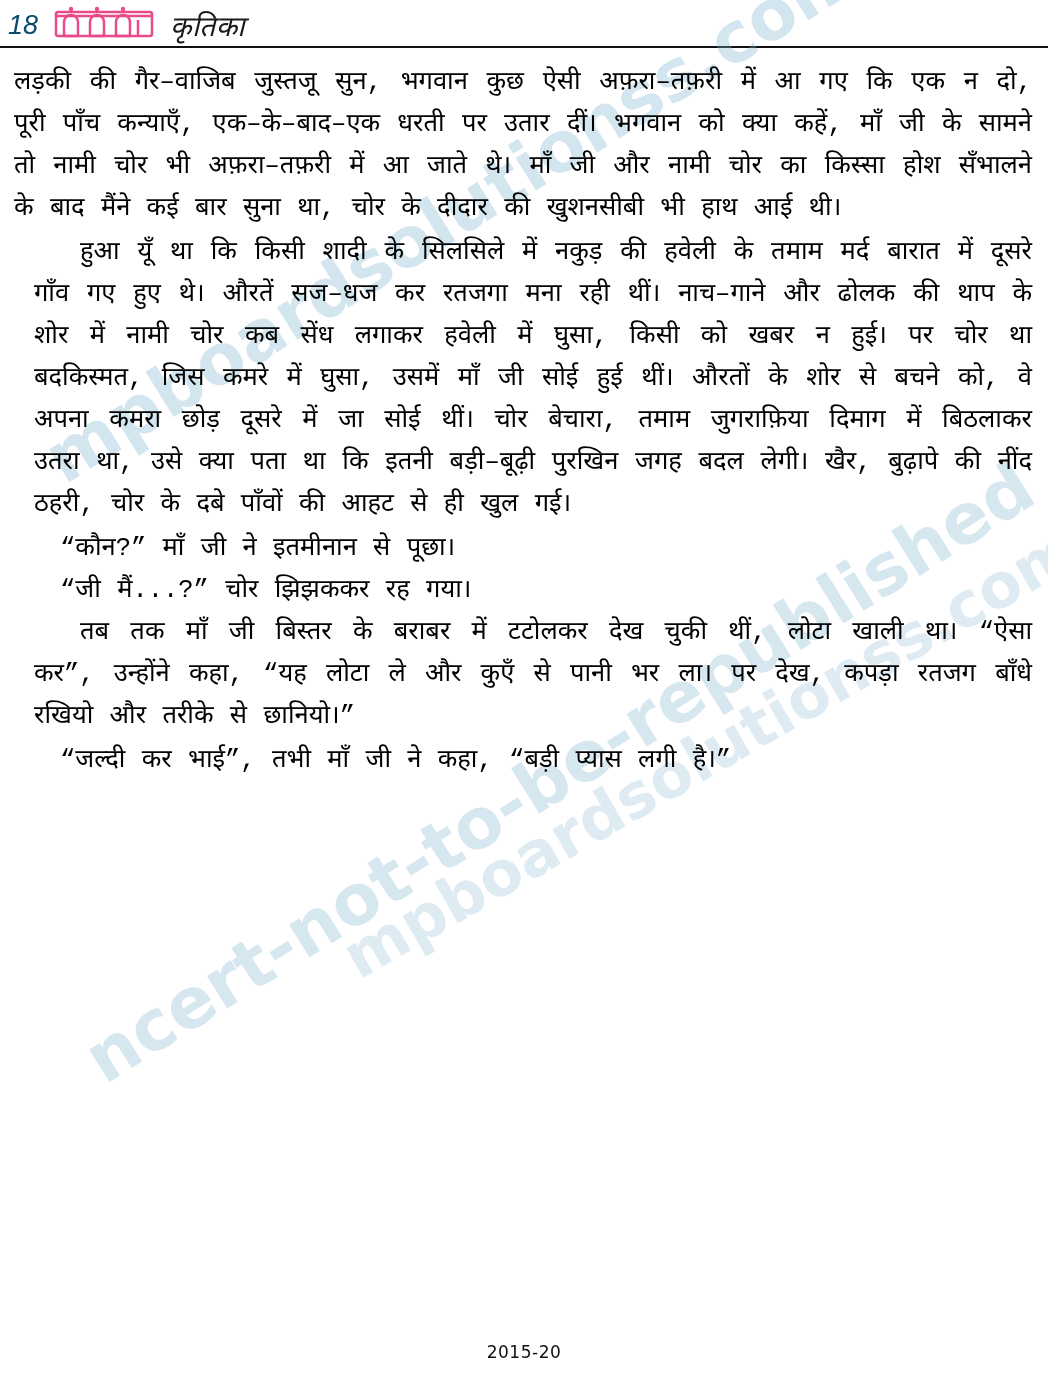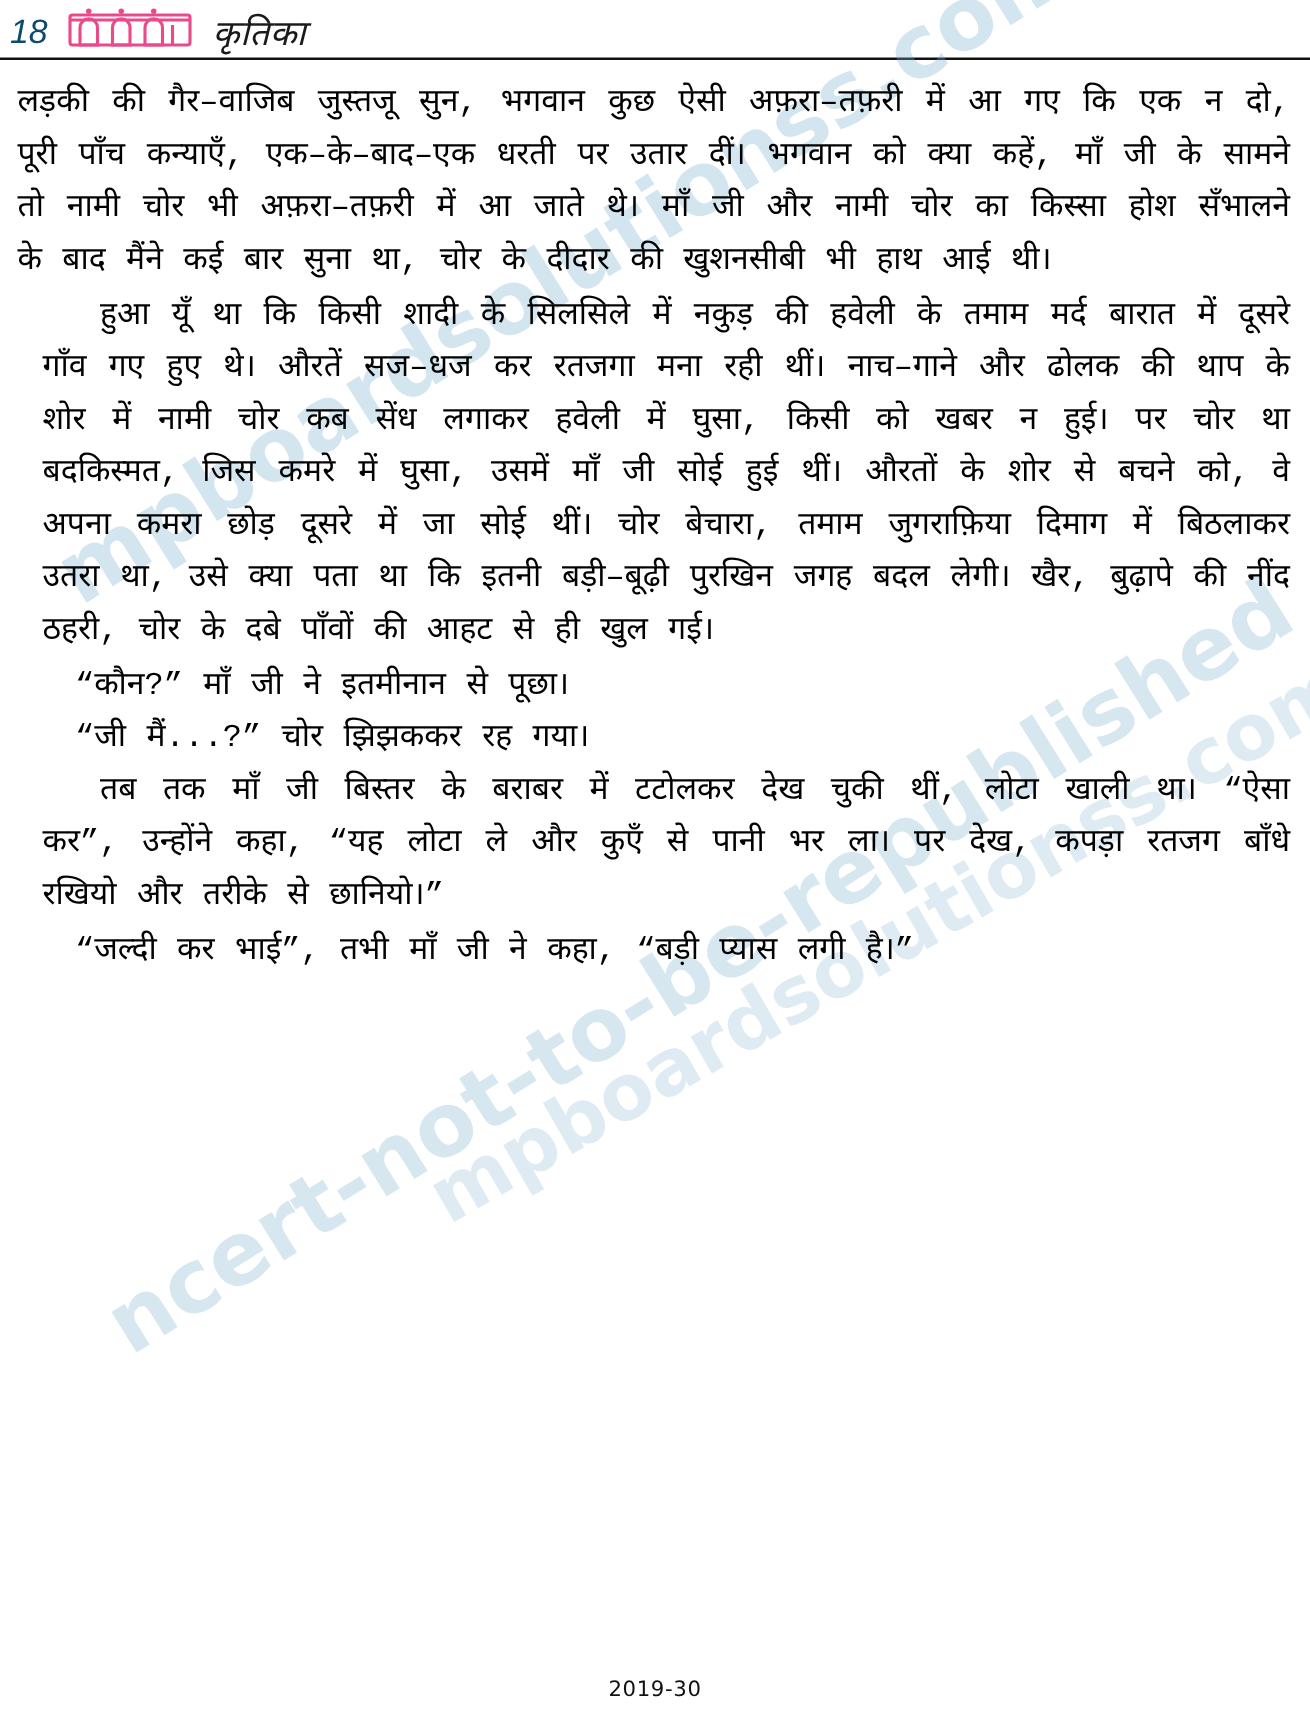--- a/index.html
+++ b/index.html
@@ -167,13 +167,13 @@
 
 <div class="page-body">
   <p class="para noindent">लड़की की गैर–वाजिब जुस्तजू सुन, भगवान कुछ ऐसी अफ़रा–तफ़री में आ गए कि एक न दो, पूरी पाँच कन्याएँ, एक–के–बाद–एक धरती पर उतार दीं। भगवान को क्या कहें, माँ जी के सामने तो नामी चोर भी अफ़रा–तफ़री में आ जाते थे। माँ जी और नामी चोर का किस्सा होश सँभालने के बाद मैंने कई बार सुना था, चोर के दीदार की खुशनसीबी भी हाथ आई थी।</p>
   <p class="para indent">हुआ यूँ था कि किसी शादी के सिलसिले में नकुड़ की हवेली के तमाम मर्द बारात में दूसरे गाँव गए हुए थे। औरतें सज–धज कर रतजगा मना रही थीं। नाच–गाने और ढोलक की थाप के शोर में नामी चोर कब सेंध लगाकर हवेली में घुसा, किसी को खबर न हुई। पर चोर था बदकिस्मत, जिस कमरे में घुसा, उसमें माँ जी सोई हुई थीं। औरतों के शोर से बचने को, वे अपना कमरा छोड़ दूसरे में जा सोई थीं। चोर बेचारा, तमाम जुगराफ़िया दिमाग में बिठलाकर उतरा था, उसे क्या पता था कि इतनी बड़ी–बूढ़ी पुरखिन जगह बदल लेगी। खैर, बुढ़ापे की नींद ठहरी, चोर के दबे पाँवों की आहट से ही खुल गई।</p>
   <p class="para dialogue">“कौन?” माँ जी ने इतमीनान से पूछा।</p>
   <p class="para dialogue">“जी मैं...?” चोर झिझककर रह गया।</p>
   <p class="para indent">तब तक माँ जी बिस्तर के बराबर में टटोलकर देख चुकी थीं, लोटा खाली था। “ऐसा कर”, उन्होंने कहा, “यह लोटा ले और कुएँ से पानी भर ला। पर देख, कपड़ा रतजग बाँधे रखियो और तरीके से छानियो।”</p>
   <p class="para dialogue">“जल्दी कर भाई”, तभी माँ जी ने कहा, “बड़ी प्यास लगी है।”</p>
 </div>
 
-<div class="page-footer">2019-30</div>
+<div class="page-footer">2015-20</div>
 
 </body></html>

